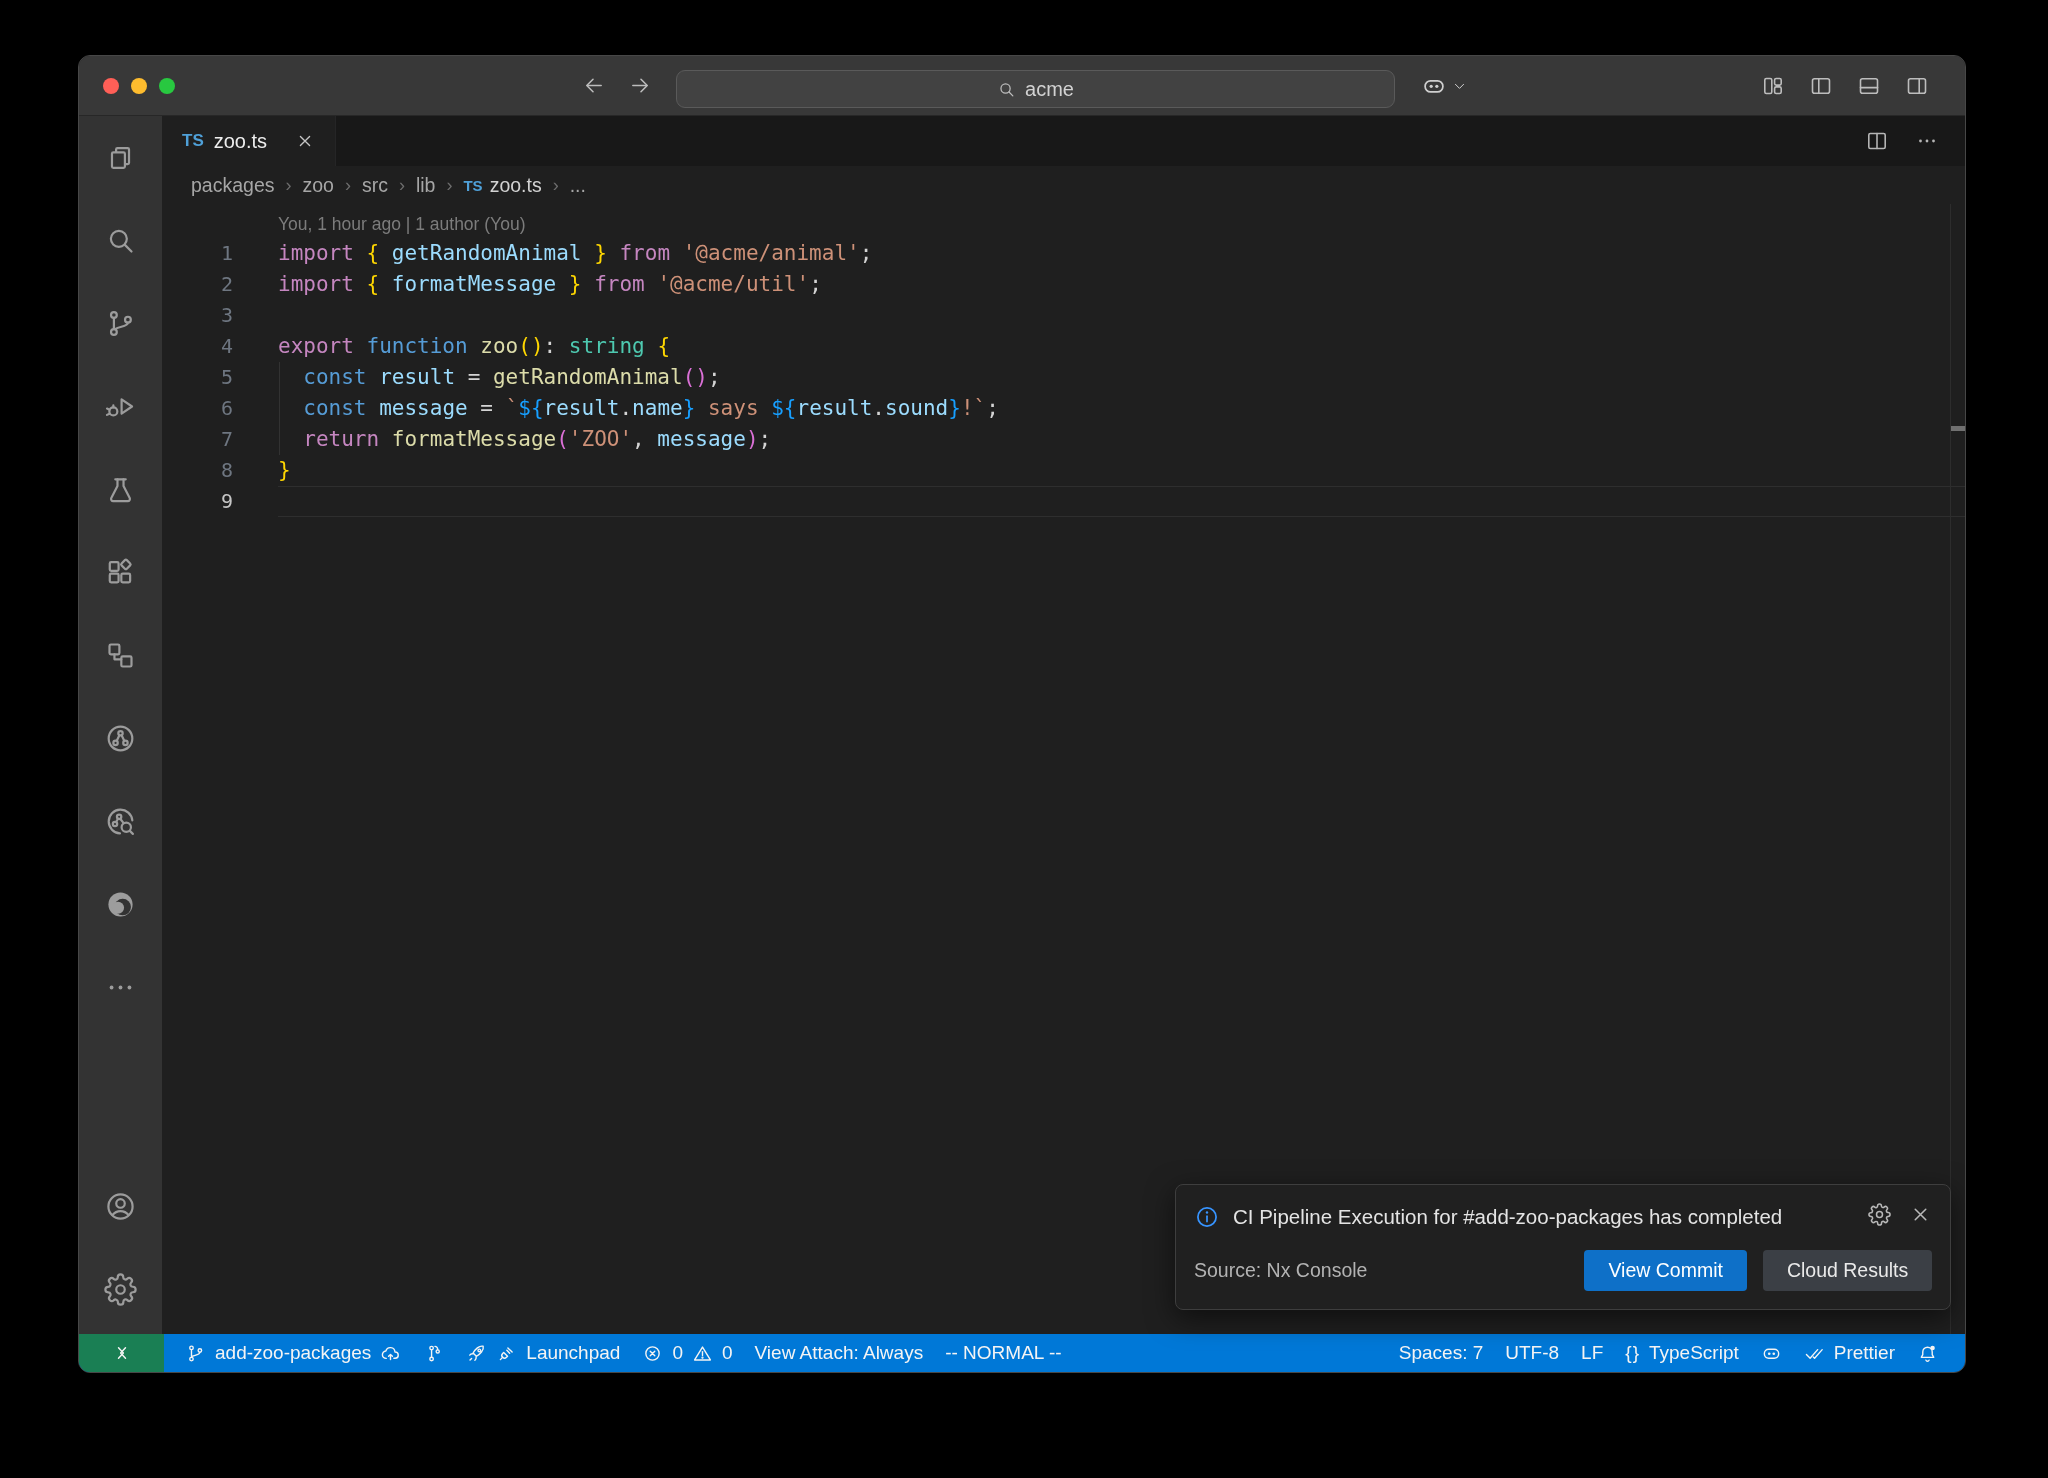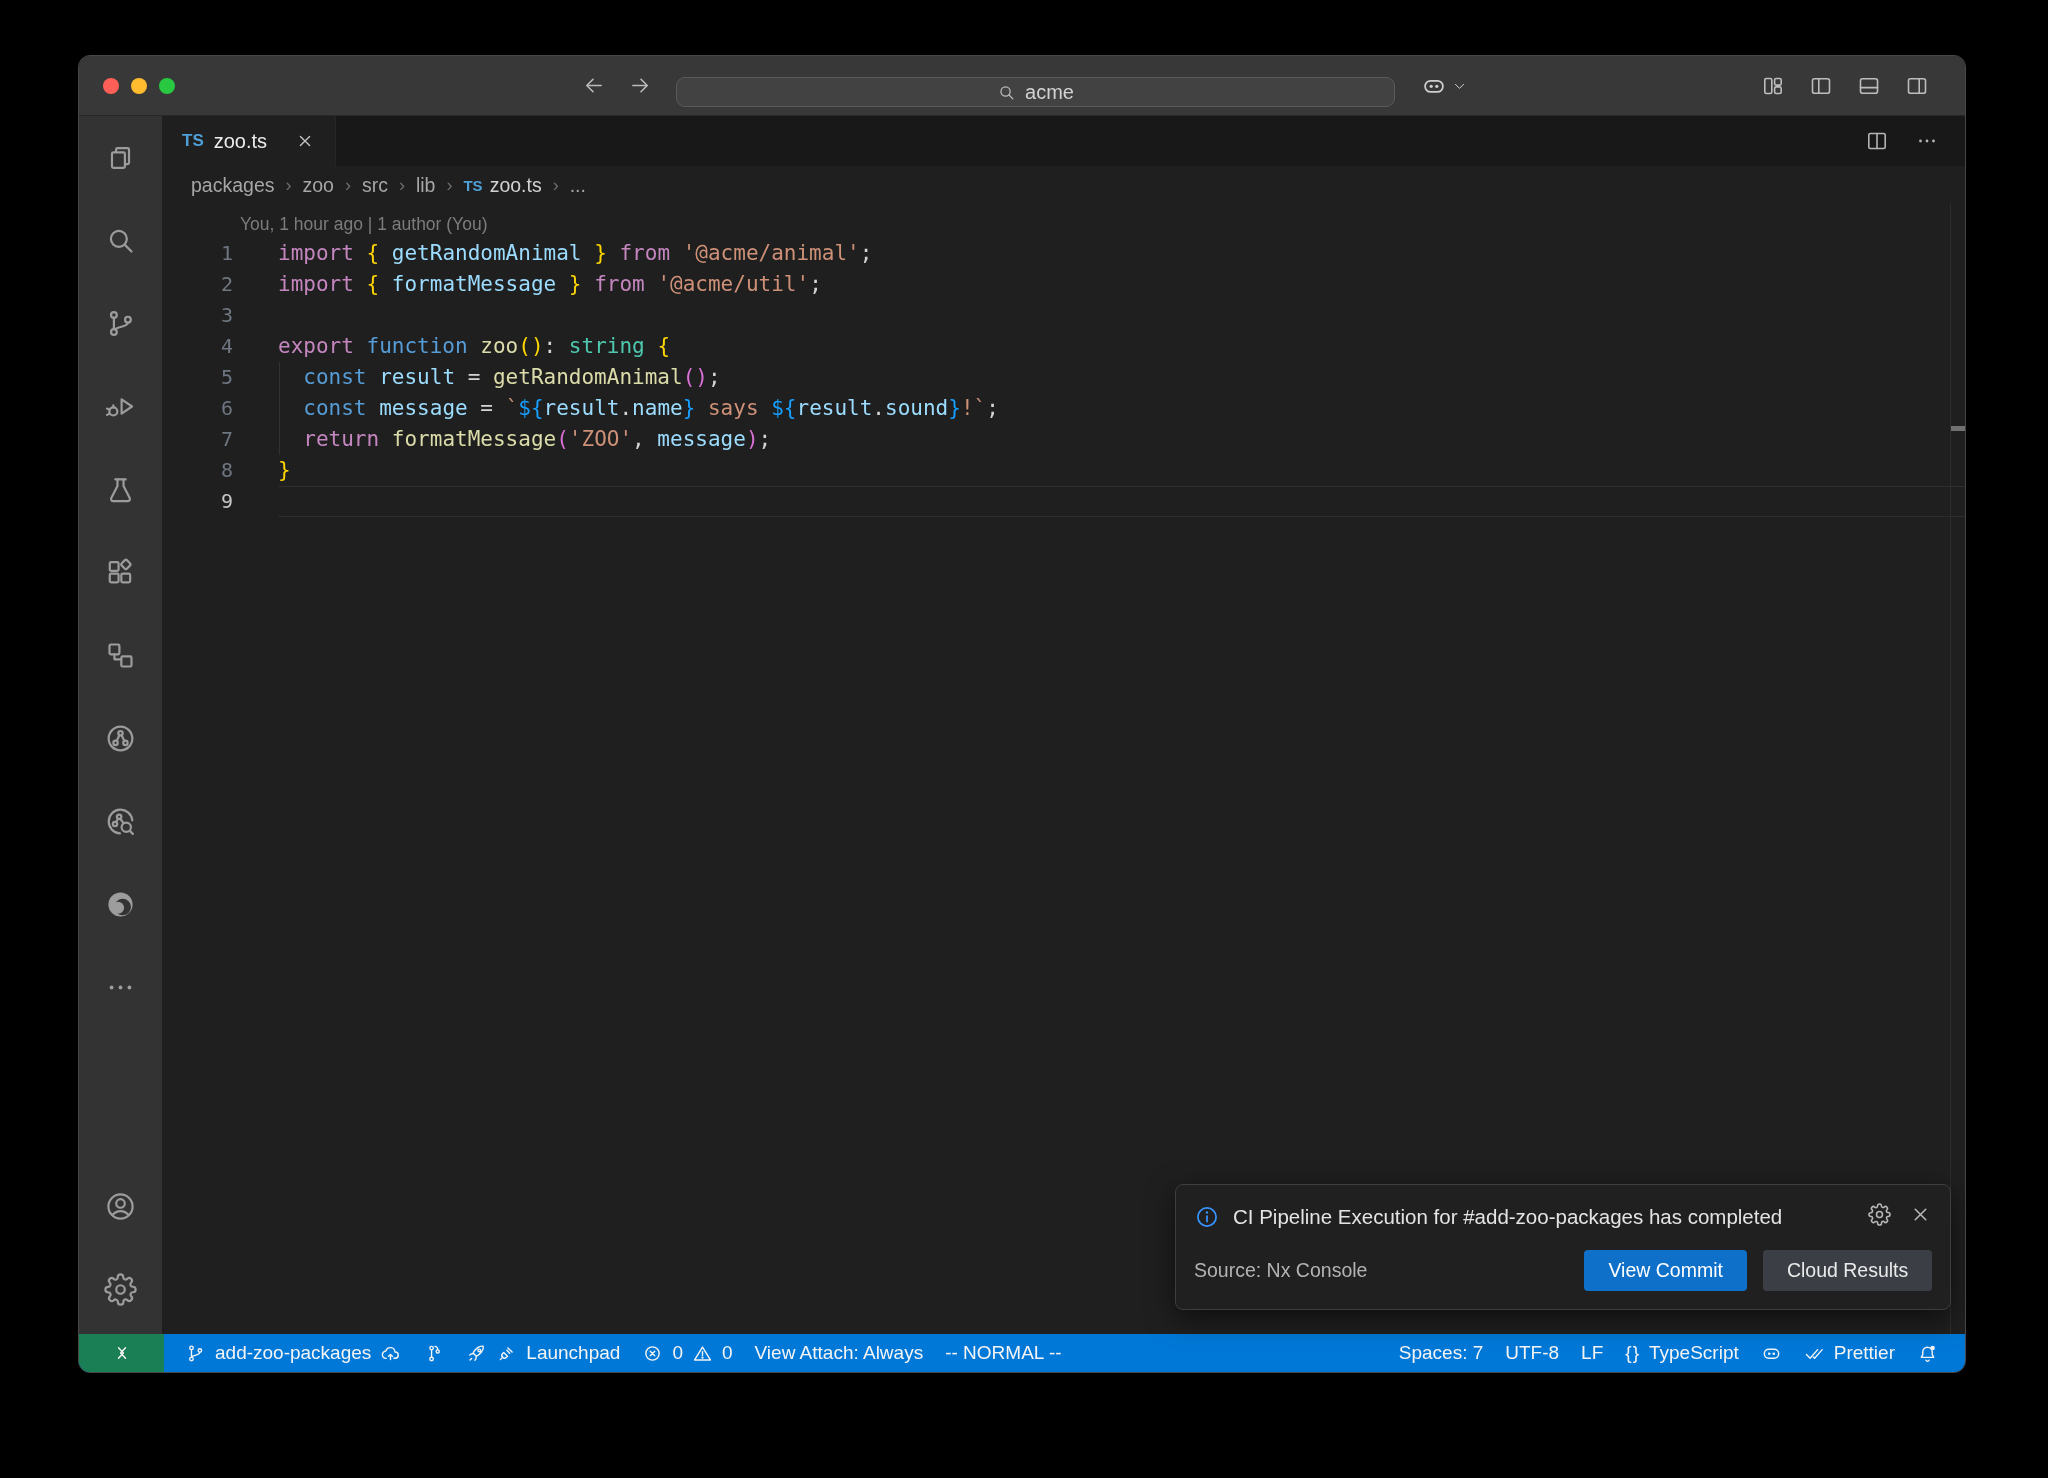--- a/index.html
+++ b/index.html
@@ -15,21 +15,21 @@
   .window{position:absolute;left:78px;top:55px;width:1888px;height:1318px;
           background:#1f1f1f;border-radius:12px;overflow:hidden;
           border:1px solid #474747;display:flex;flex-direction:column}
   
   .titlebar{height:60px;flex:none;background:#383838;border-bottom:1px solid #272727;position:relative}
   .traffic{position:absolute;left:24px;top:22px;display:flex;gap:12px}
   .light{width:16px;height:16px;border-radius:50%;cursor:pointer}
   .nav{position:absolute;left:503px;top:18px;display:flex;gap:24px;color:#bcbcbc}
   .nav span{width:23px;height:23px;display:flex;cursor:pointer}
   .nav svg{width:23px;height:23px}
-  .searchbox{position:absolute;left:597px;top:21px;width:719px;height:30px;background:#424242;
+  .searchbox{position:absolute;left:597px;top:14px;width:719px;height:38px;background:#424242;
              border:1px solid #5a5a5a;border-radius:9px;display:flex;align-items:center;
              justify-content:center;gap:9px;color:#d2d2d2;font-size:20px;cursor:pointer}
   .searchbox .sic{width:19px;height:19px;display:flex;color:#bdbdbd}
   .searchbox svg{width:19px;height:19px}
   .copilot-ctl{position:absolute;left:1342px;top:17px;display:flex;align-items:center;gap:5px;color:#cfcfcf;cursor:pointer}
   .copilot-ctl .cop{width:26px;height:26px;display:flex}
   .copilot-ctl .cop svg{width:26px;height:26px}
   .copilot-ctl .chv{width:15px;height:15px;display:flex}
   .copilot-ctl .chv svg{width:15px;height:15px}
   .layout-ctls{position:absolute;right:36px;top:18px;display:flex;gap:24px;color:#bdbdbd}
@@ -57,21 +57,21 @@
   
   .breadcrumbs{height:38px;flex:none;display:flex;align-items:center;padding-left:29px;gap:11px;
                font-size:19.5px;color:#a6a6a6}
   .crumb{display:flex;align-items:center;gap:7px;cursor:pointer}
   .crumb.file{color:#d2d2d2}
   .ts-mini{font-size:15px;font-weight:700;color:var(--ts)}
   .sep{color:#6d6d6d;font-size:18px}
   
   .editor{flex:1;position:relative;font-family:"DejaVu Sans Mono","Liberation Mono",monospace;
           font-size:21px;line-height:31px;padding-top:6px;overflow:hidden}
-  .blame{height:28px;line-height:28px;padding-left:78px;color:#7c7c7c;font-size:17.5px;
+  .blame{height:28px;line-height:28px;padding-left:116px;color:#7c7c7c;font-size:17.5px;
          font-family:"Liberation Sans","DejaVu Sans",sans-serif}
   .code-line{display:flex;height:31px;white-space:pre}
   .ln{width:116px;flex:none;text-align:right;padding-right:45px;color:#6e7681;font-size:20px;user-select:none}
   .code{flex:1;min-width:0}
   .code-line.cur .ln{color:#c6c6c6}
   .code-line.cur .code{border-top:1px solid #2e2e2e;border-bottom:1px solid #2e2e2e}
   .indent-guide{position:absolute;left:117px;top:158px;height:93px;width:1px;background:#323232}
   .scrollstrip{position:absolute;top:0;right:0;bottom:0;width:15px;border-left:1px solid #2d2d2d}
   .scroll-marker{position:absolute;top:222px;left:0;right:0;height:5px;background:#707070}
   

